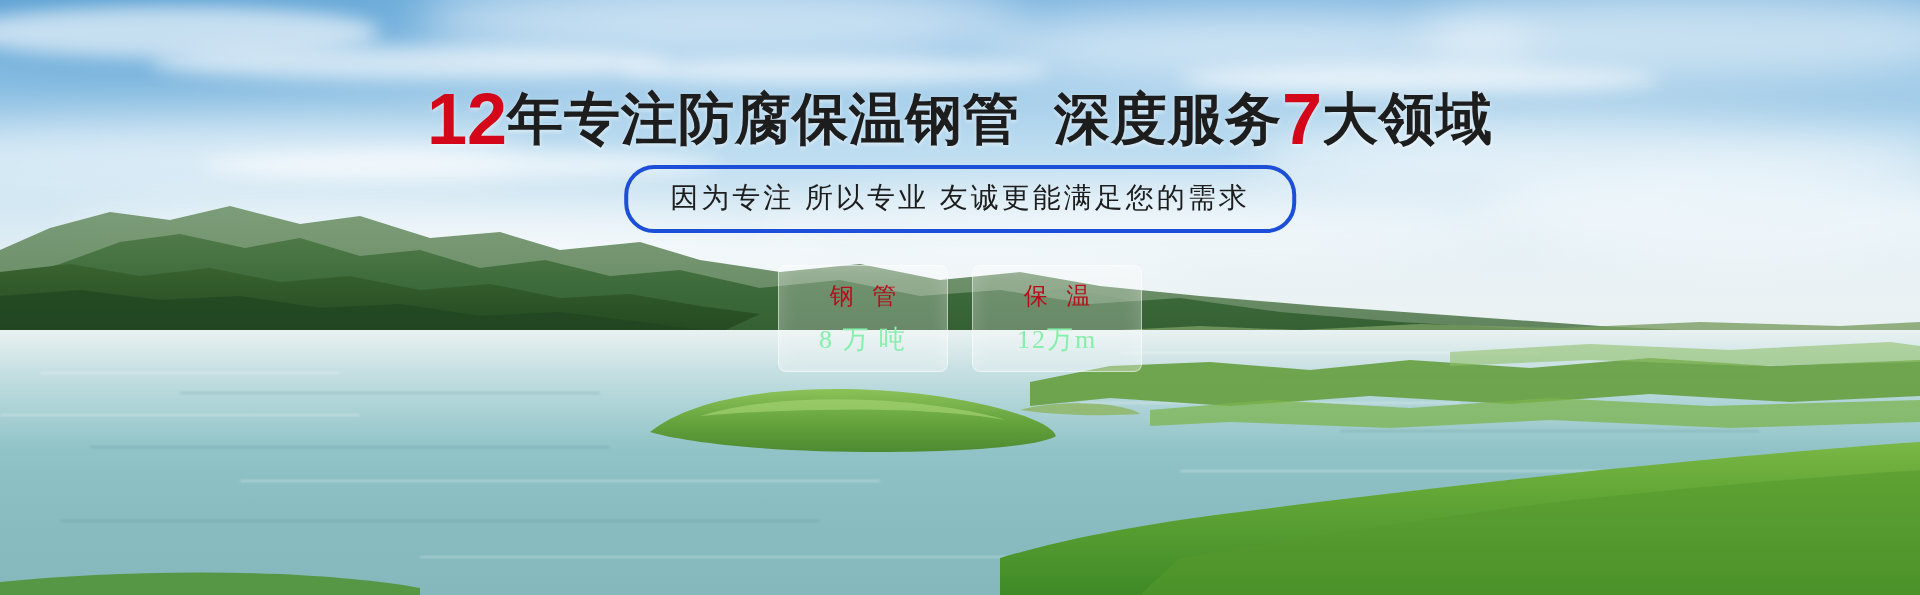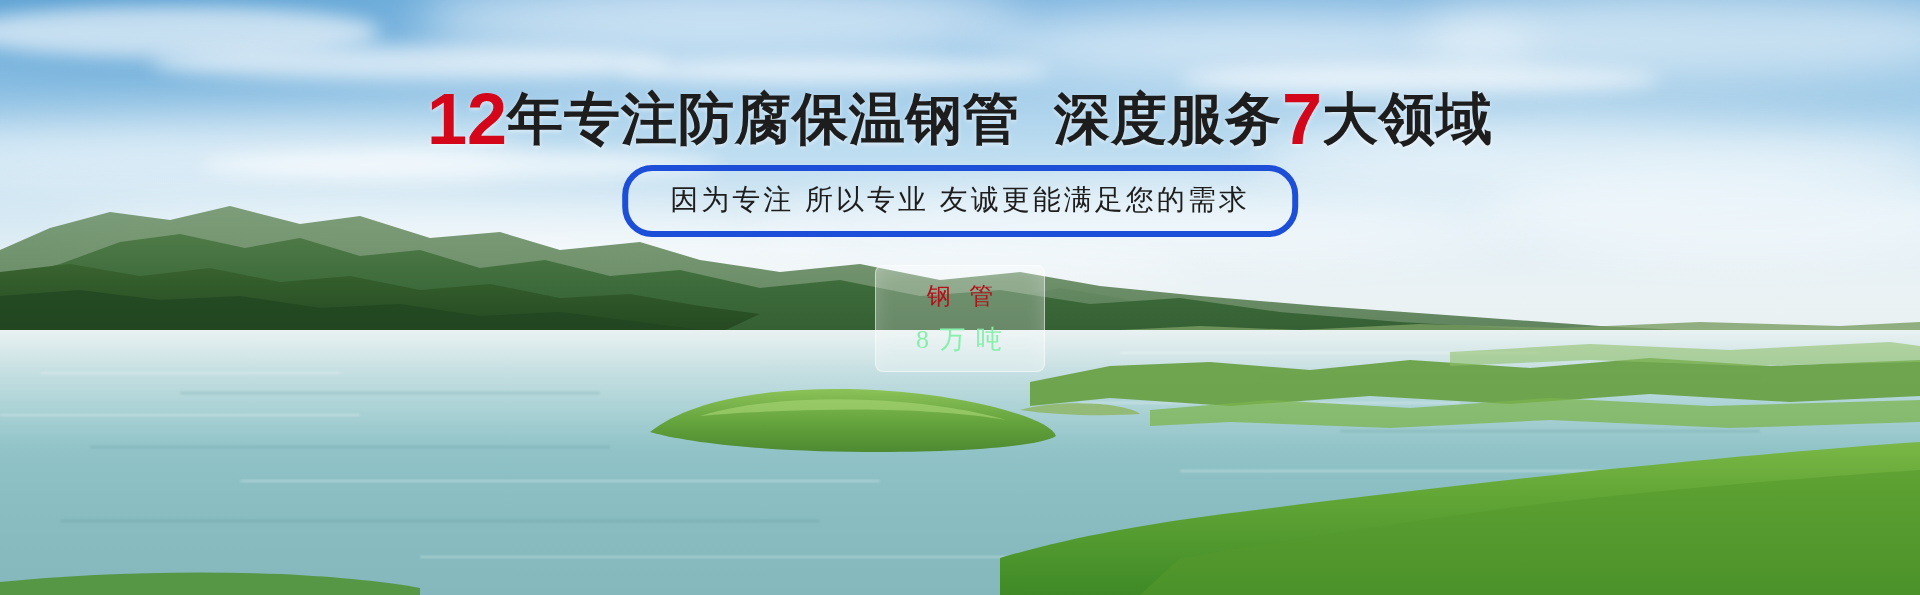--- a/index.html
+++ b/index.html
@@ -136,21 +136,21 @@
   }
   .headline .gap { display: inline-block; width: 34px; }
 
   
   .pill {
     position: absolute;
     left: 50%;
     transform: translateX(-50%);
     top: 165px;
     padding: 10px 42px 12px;
-    border: 6px solid #1d4ed8;
+    border: 4px solid #1d4ed8;
     border-radius: 30px;
     font-size: 28px;
     letter-spacing: 3px;
     color: #1d1d1d;
     white-space: nowrap;
     background: transparent;
   }
 
   
   .cards {
@@ -339,16 +339,20 @@
   <div class="pill">因为专注  所以专业   友诚更能满足您的需求</div>
 
   <div class="cards">
 
     <div class="card">
       <div class="ctitle">钢 管</div>
       <div class="cval"><span>8 万 吨</span></div>
     </div>
 
 
+    <div class="card">
+      <div class="ctitle">保 温</div>
+      <div class="cval"><span>12万m</span><sup></sup></div>
+    </div>
 
   </div>
 
 </div>
 
 </body></html>

